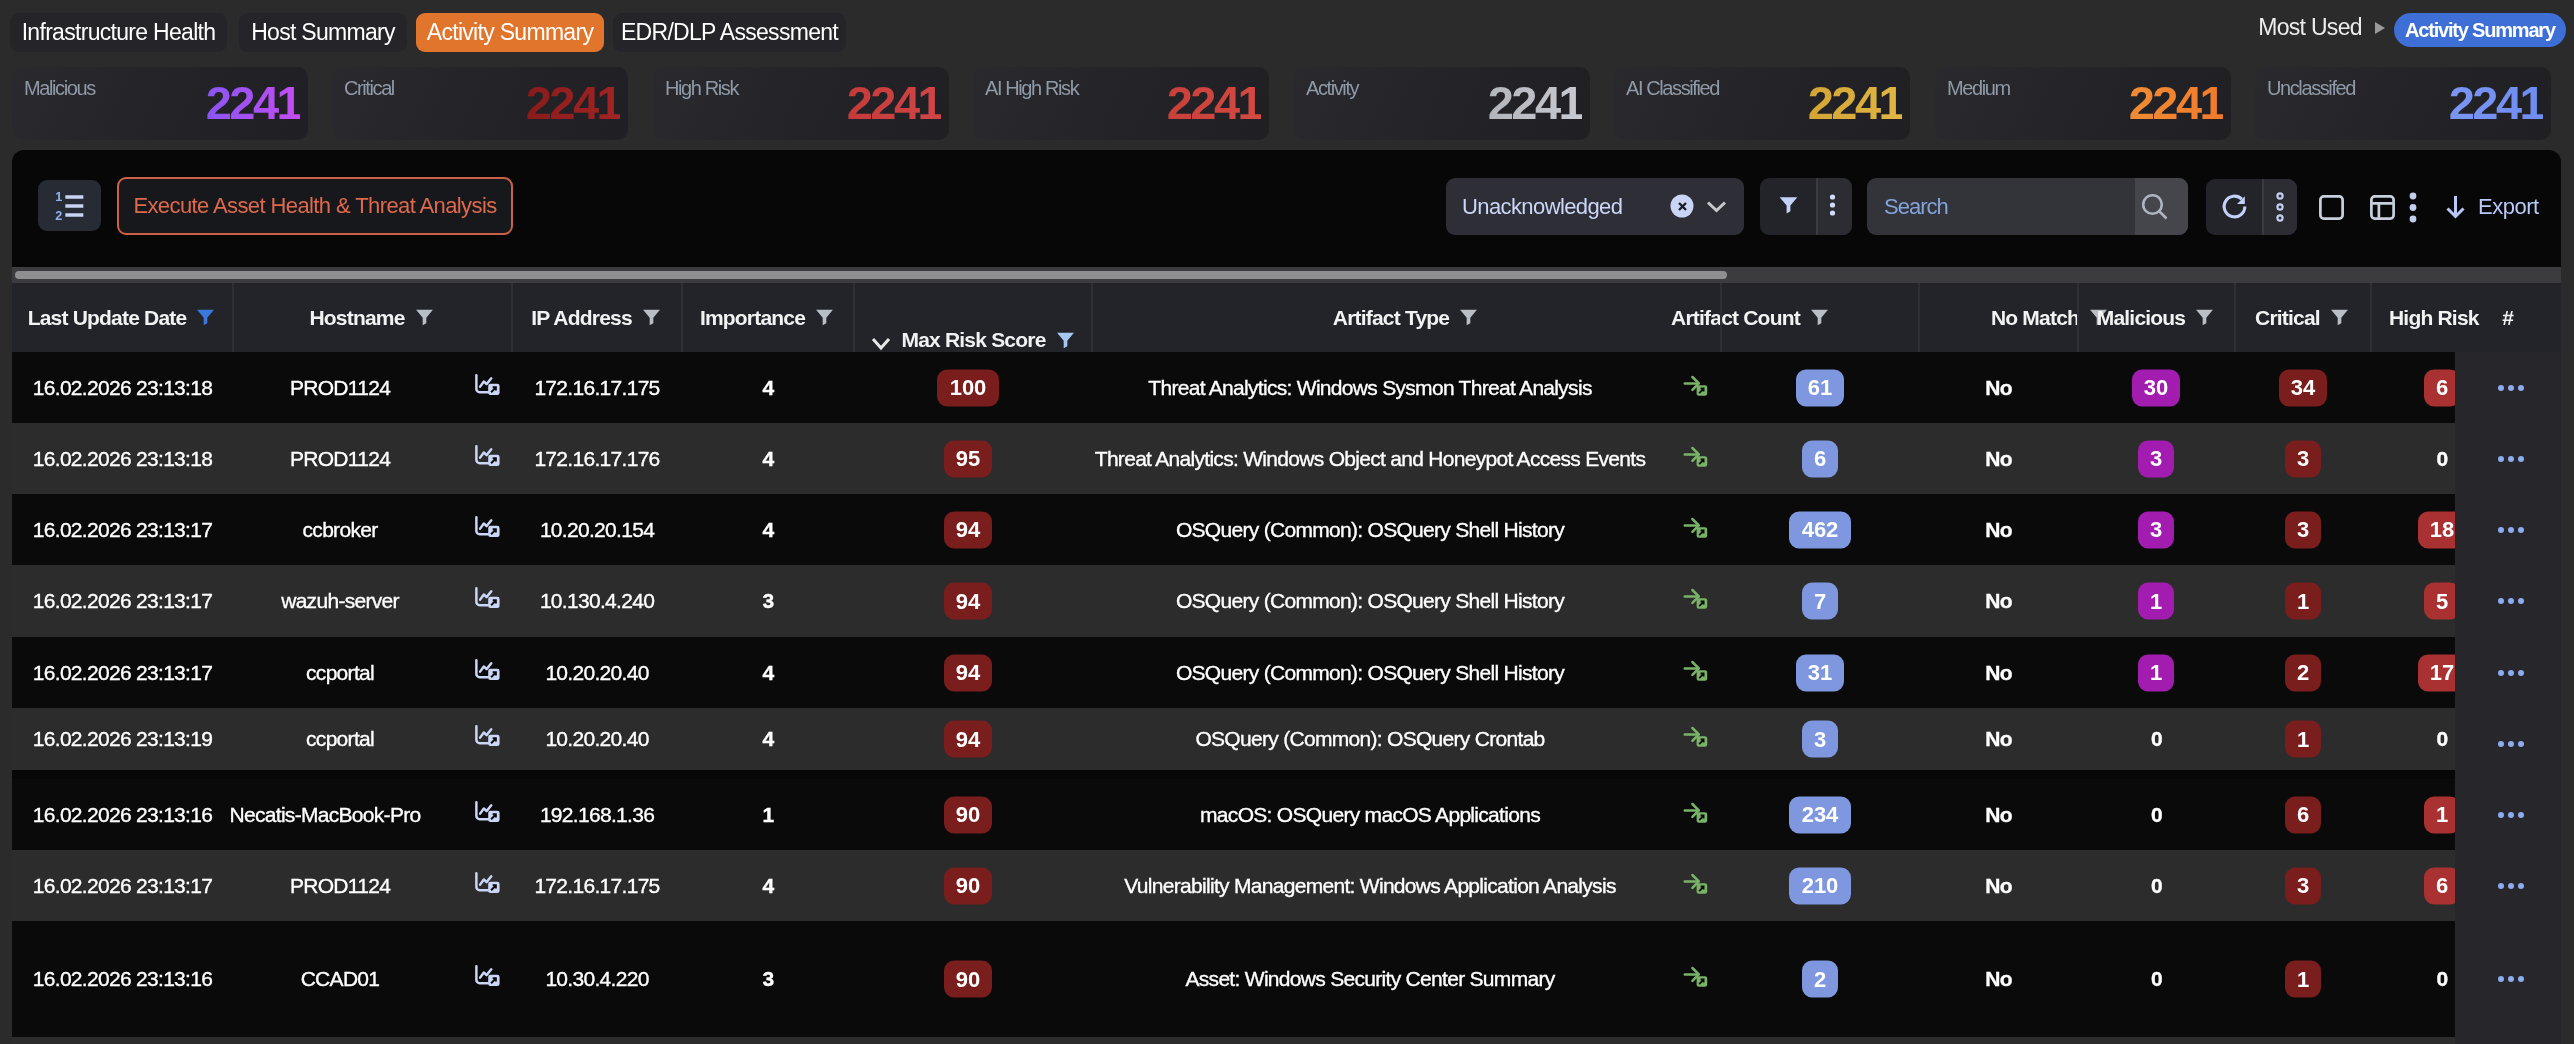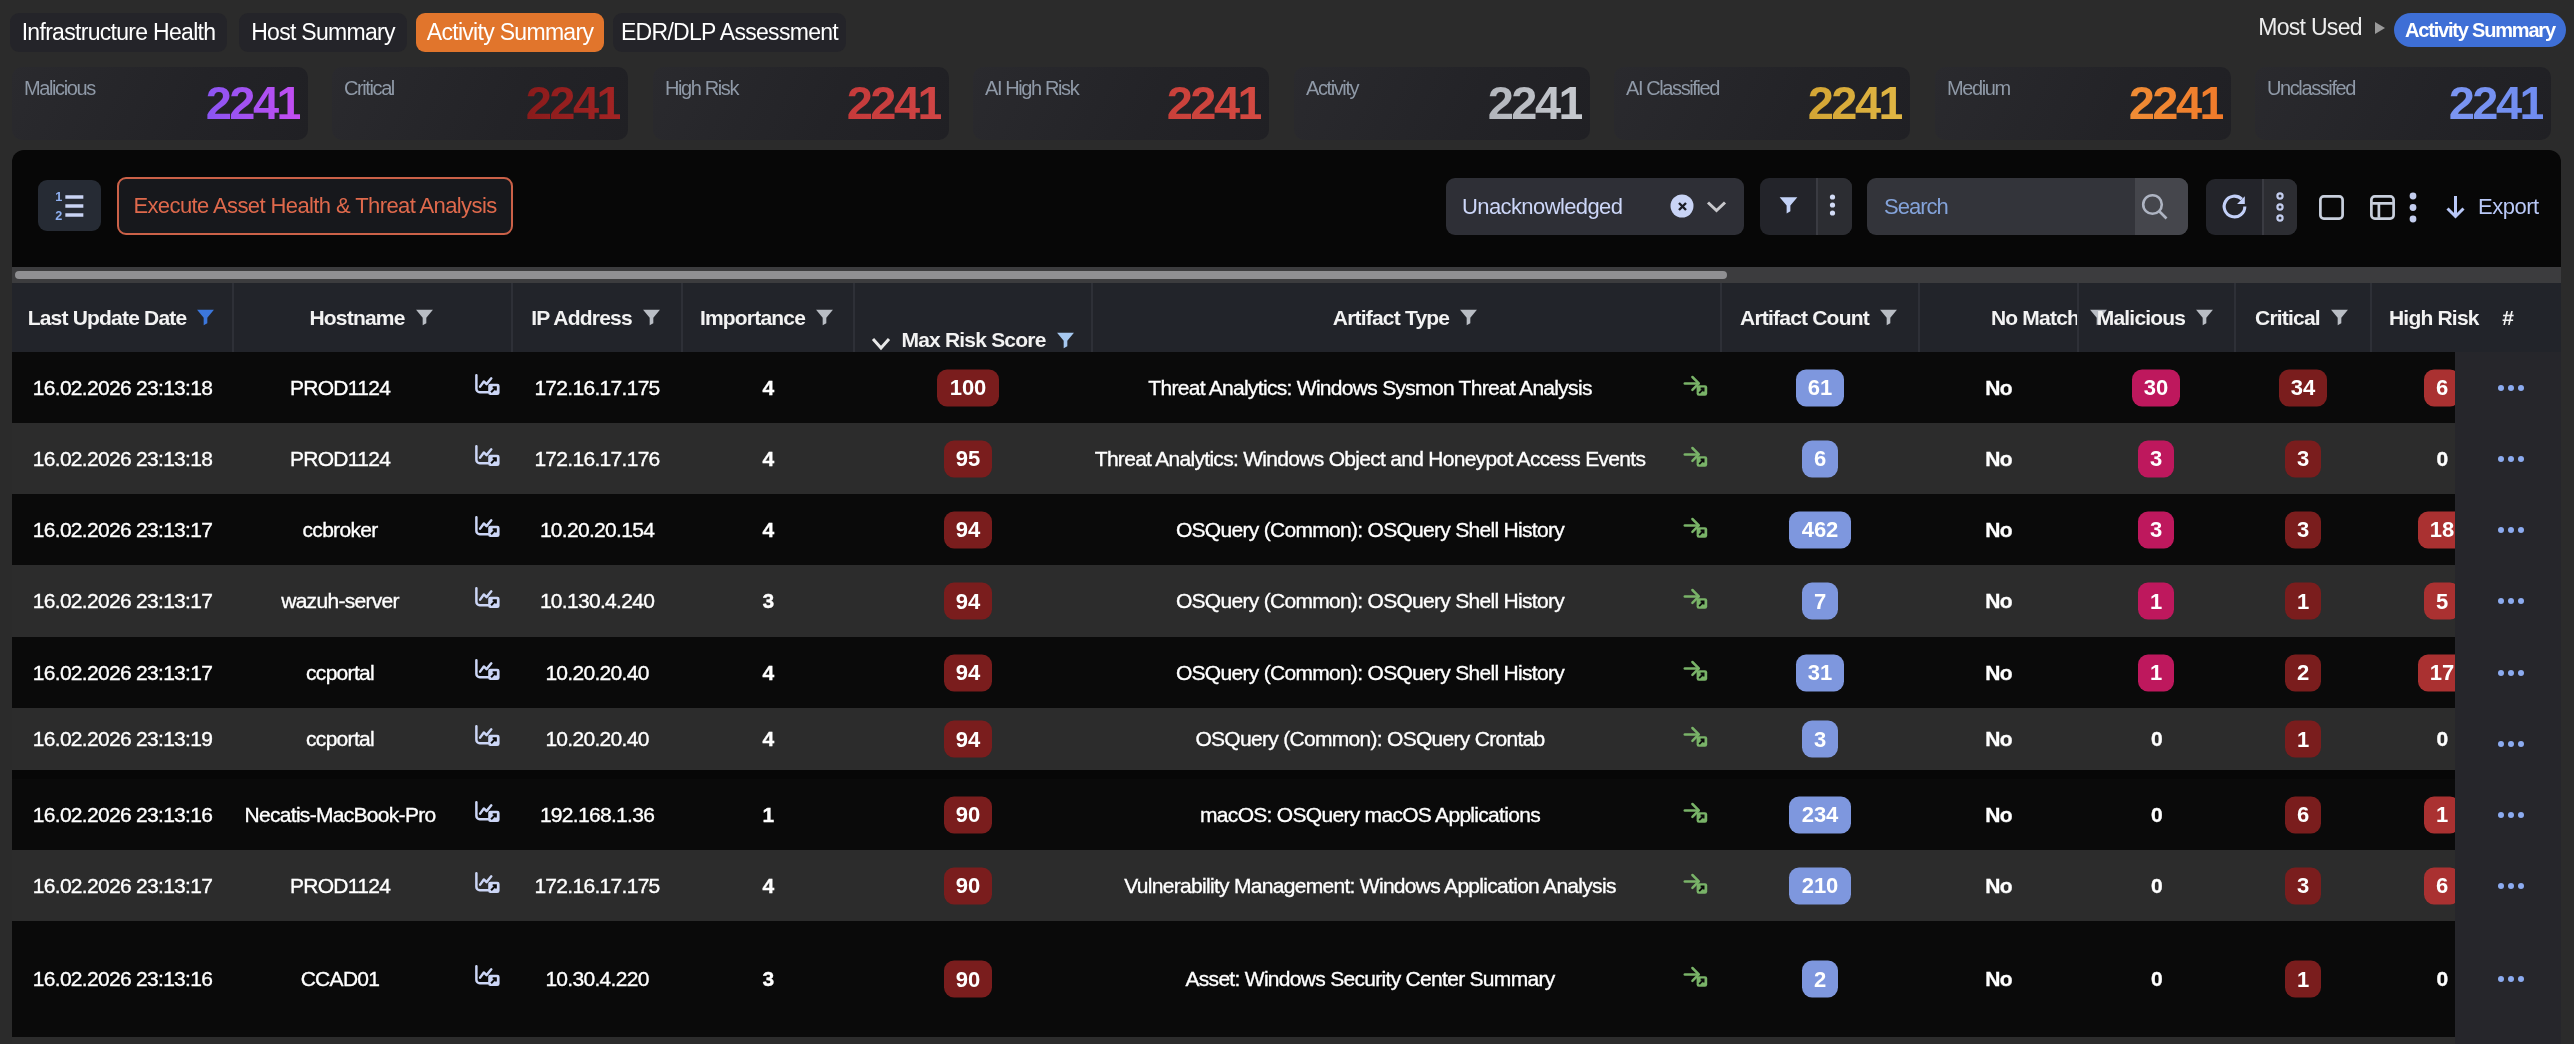--- a/index.html
+++ b/index.html
@@ -69,21 +69,21 @@
 
 .row { position:absolute; left:12px; width:2443px; }
 .row.b { background:#0a0a0a; }
 .row.g { background:#2c2c2c; }
 .cell { position:absolute; top:50%; transform:translateY(-50%); color:#fff; font-size:21px;
   letter-spacing:-0.7px; text-align:center; white-space:nowrap; -webkit-text-stroke:0.35px #fff; }
 .badge { position:absolute; top:50%; transform:translate(-50%,-50%); height:37px; border-radius:10px;
   color:#fff; font-size:22px; font-weight:bold; display:flex; align-items:center; justify-content:center; }
 .bg-score { background:#7a1d1d; }
 .bg-cnt { background:#7e97de; }
-.bg-mal { background:#be185d; }
+.bg-mal { background:#a21caf; }
 .bg-crit { background:#7a1d1d; }
 .bg-hr { background:#aa3131; }
 .icw { position:absolute; top:50%; transform:translateY(-50%); }
 
 
 .pincol { position:absolute; left:2455px; top:352px; width:106px; height:692px; background:#26262b; }
 .pinhead { position:absolute; left:2481px; top:283px; width:54px; height:69px; background:#22242a;
   color:#f2f2f2; font-size:21px; font-weight:bold; display:flex; align-items:center; justify-content:center; }
 .dots3 { position:absolute; left:2511px; display:flex; gap:4px; transform:translate(-50%,-50%); }
 .dots3 i { width:6px; height:6px; border-radius:50%; background:#8cabf0; }
@@ -236,21 +236,21 @@
         <path d="M3.2 4h17.6l-6.9 8.2v5.7l-3.8 2.2v-7.9z" fill="#b9bdc4"></path>
       </svg></div>
     <div class="hcell" style="left:854px;width:238px;align-items:flex-end;"><svg width="24" height="16" viewBox="0 0 24 16">
         <path d="M4 3l8 9 8-9" fill="none" stroke="#e8e8e8" stroke-width="3"></path>
       </svg>Max Risk Score <svg width="23" height="23" viewBox="0 0 24 24">
         <path d="M3.2 4h17.6l-6.9 8.2v5.7l-3.8 2.2v-7.9z" fill="#a6c8f0"></path>
       </svg></div>
     <div class="hcell" style="left:1092px;width:629px;">Artifact Type <svg width="23" height="23" viewBox="0 0 24 24">
         <path d="M3.2 4h17.6l-6.9 8.2v5.7l-3.8 2.2v-7.9z" fill="#b9bdc4"></path>
       </svg></div>
-    <div class="hcell" style="left:1721px;width:198px;">Artifact Count <svg width="23" height="23" viewBox="0 0 24 24">
+    <div class="hcell" style="left:1652px;width:198px;">Artifact Count <svg width="23" height="23" viewBox="0 0 24 24">
         <path d="M3.2 4h17.6l-6.9 8.2v5.7l-3.8 2.2v-7.9z" fill="#b9bdc4"></path>
       </svg></div>
     <div class="hcell" style="left:1971px;width:159px;">No Match <svg width="23" height="23" viewBox="0 0 24 24">
         <path d="M3.2 4h17.6l-6.9 8.2v5.7l-3.8 2.2v-7.9z" fill="#b9bdc4"></path>
       </svg></div>
     <div class="hcell" style="left:2078px;width:157px;">Malicious <svg width="23" height="23" viewBox="0 0 24 24">
         <path d="M3.2 4h17.6l-6.9 8.2v5.7l-3.8 2.2v-7.9z" fill="#b9bdc4"></path>
       </svg></div>
     <div class="hcell" style="left:2235px;width:136px;">Critical <svg width="23" height="23" viewBox="0 0 24 24">
         <path d="M3.2 4h17.6l-6.9 8.2v5.7l-3.8 2.2v-7.9z" fill="#b9bdc4"></path>
@@ -476,21 +476,21 @@
           </g>
         </svg></div>
       <div class="badge bg-cnt" style="left:1808px;width:36px;">3</div>
       <div class="cell" style="left:1907px;width:159px;font-weight:bold;">No</div>
       <div class="cell" style="left:2066px;width:157px;font-weight:bold;">0</div>
       <div class="badge bg-crit" style="left:2291px;width:36px;">1</div>
       <div class="cell" style="left:2359px;width:142px;font-weight:bold;">0</div>
     </div>
     <div class="row b" style="top:779px;height:71px;">
       <div class="cell" style="left:0;width:221px;">16.02.2026 23:13:16</div>
-      <div class="cell" style="left:221px;width:214px;">Necatis-MacBook-Pro</div>
+      <div class="cell" style="left:206px;width:214px;">Necatis-MacBook-Pro</div>
       <div class="icw" style="left:459px;"><svg width="29" height="25" viewBox="0 0 28 24">
           <g fill="none" stroke="#ccd6f6" stroke-width="2.4" stroke-linecap="round" stroke-linejoin="round">
             <path d="M5.2 1.6v13.2a3.2 3.2 0 0 0 3.2 3.2h8.2"></path>
             <path d="M8.8 12.6l3.6-5 2.6 2.6 4.6-5.6"></path>
           </g>
           <rect x="16.6" y="9.8" width="11" height="11" rx="2.2" fill="#ccd6f6"></rect>
           <g stroke="#0a0a0a" stroke-width="1.9" fill="none">
             <path d="M19.4 18l4.4-4.4"></path>
             <path d="M20.9 13.3h3.1v3.1" fill="none"></path>
           </g>

